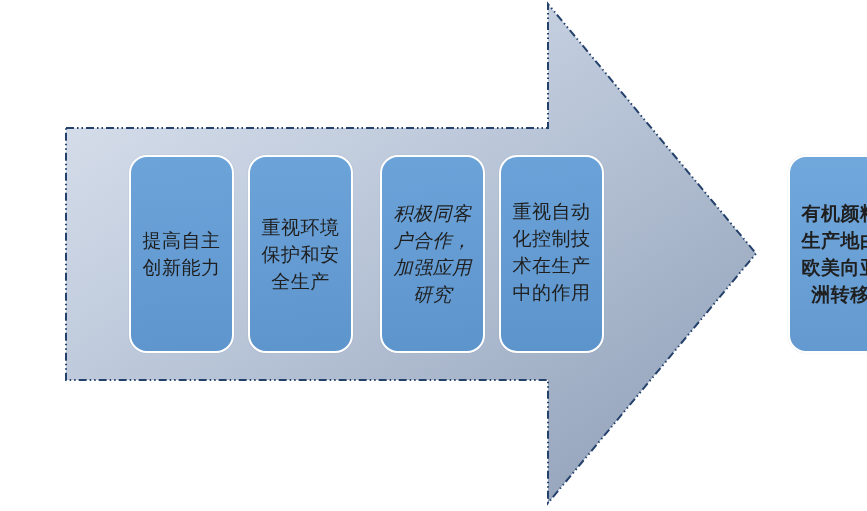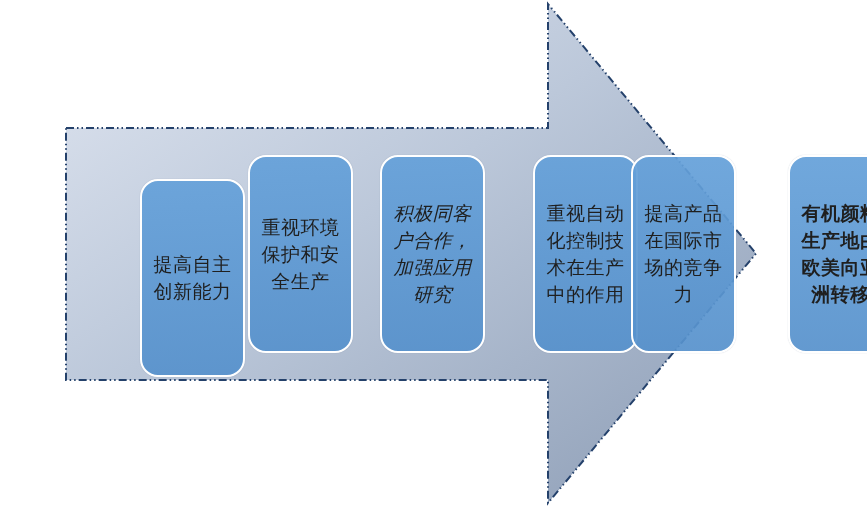--- a/index.html
+++ b/index.html
@@ -40,24 +40,24 @@
   }
   .step-text {
     white-space: pre-line;
     text-align: center;
     color: #1f1f1f;
     font-size: 19px;
     line-height: 27px;
     letter-spacing: 0.5px;
   }
   .b1 { left: 3px; }
-  .b2 { left: 140px; margin-top: 24px; }
+  .b2 { left: 129px; }
   .b3 { left: 248px; }
   .b4 { left: 380px; font-style: italic; }
-  .b5 { left: 533px; }
+  .b5 { left: 499px; font-family: Liberation Mono, monospace; }
   .b6 { left: 631px; }
   .b7 { left: 788px; font-weight: bold; }
 </style>
 </head>
 <body>
 
 <div class="canvas">
 
   <svg class="arrow-svg" viewBox="0 0 867 511" xmlns="http://www.w3.org/2000/svg">
     <defs>
@@ -84,26 +84,20 @@
 户合作，
 加强应用
 研究</span>
   </div>
   <div class="step-box b5">
     <span class="step-text">重视自动
 化控制技
 术在生产
 中的作用</span>
   </div>
-  <div class="step-box b6">
-    <span class="step-text">提高产品
-在国际市
-场的竞争
-力</span>
-  </div>
   <div class="step-box b7">
     <span class="step-text">有机颜料
 生产地由
 欧美向亚
 洲转移</span>
   </div>
 
 </div>
 
 </body></html>

